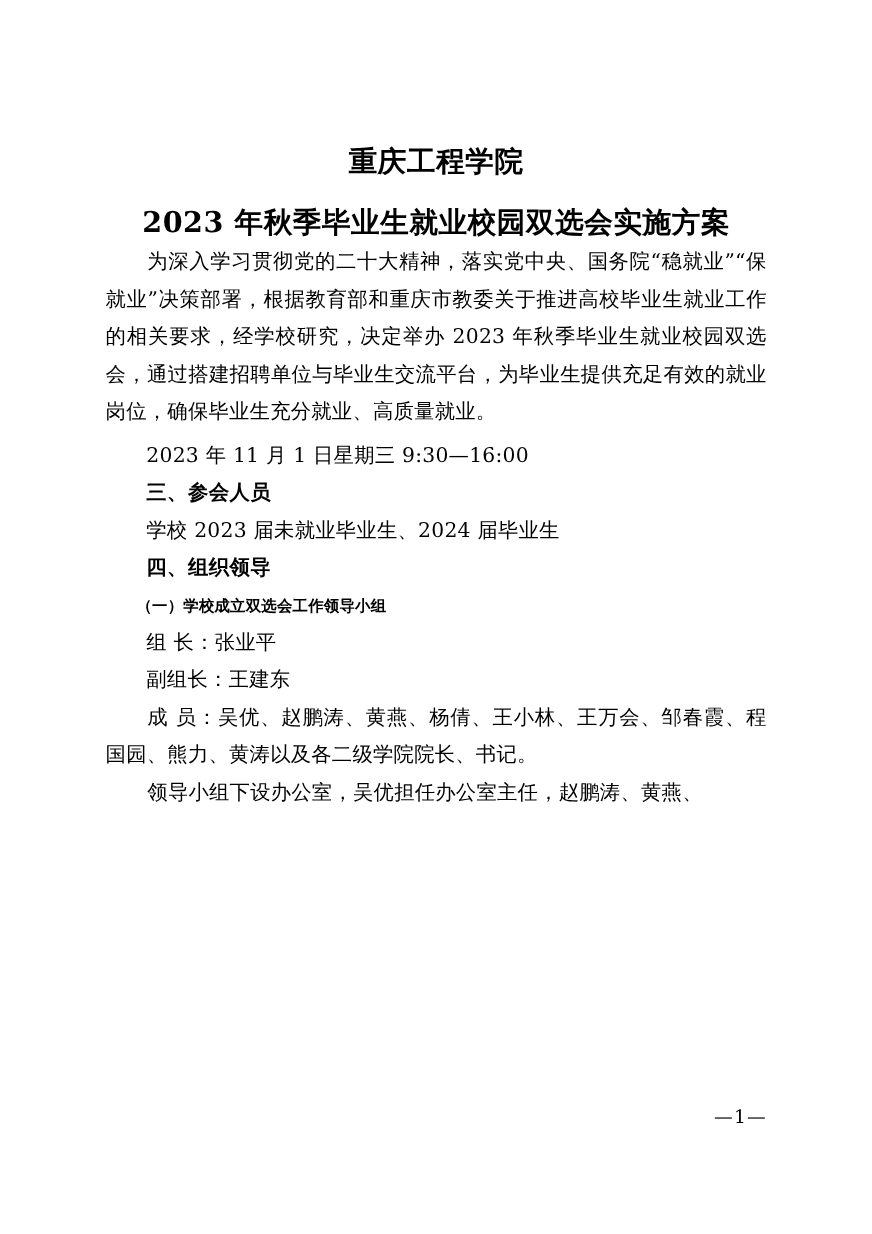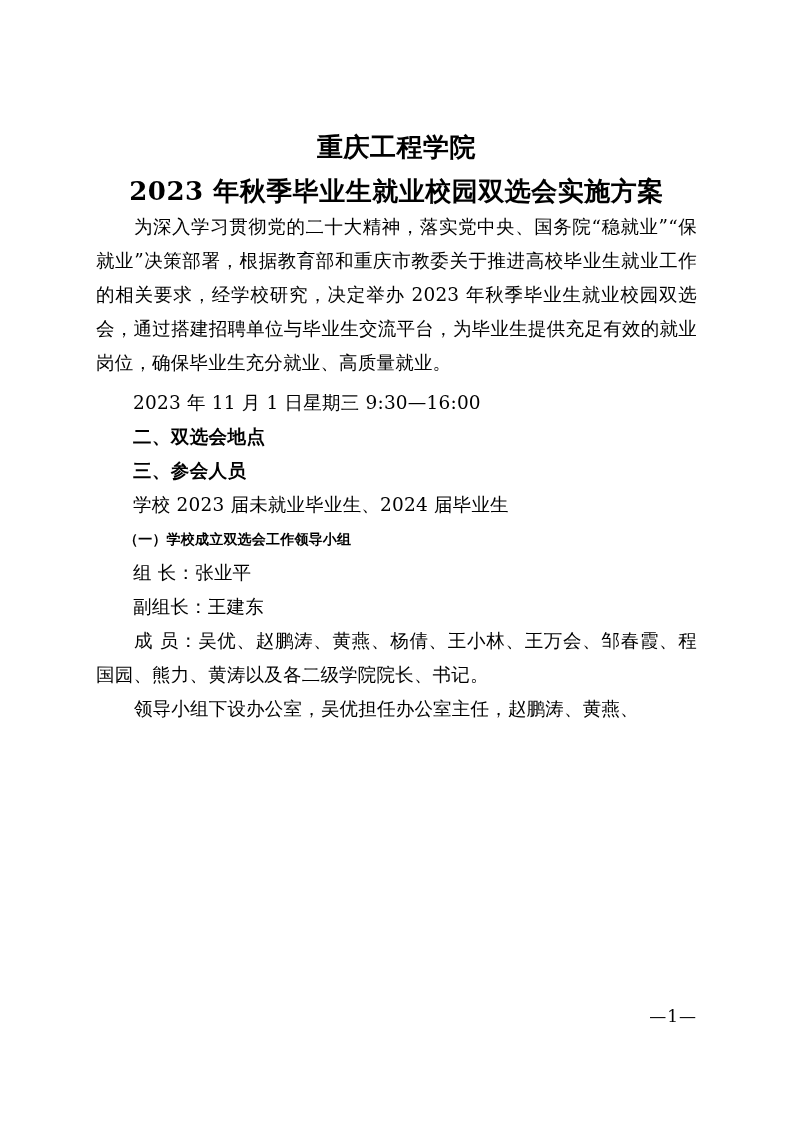--- a/index.html
+++ b/index.html
@@ -27,21 +27,21 @@
     font-weight: bold;
     font-size: 26px;
     line-height: 38px;
     letter-spacing: 0.5px;
     margin: 0;
   }
   .title-line-1 {
     padding-top: 128px;
   }
   .title-line-2 {
-    margin-top: 6px;
+    margin-top: 18px;
   }
   .body-block {
   }
   p.para {
     margin: 0;
     font-size: 18.5px;
     line-height: 34px;
     text-align: justify;
     text-justify: inter-ideograph;
     letter-spacing: 0.2px;
@@ -91,25 +91,25 @@
   <h1 class="doc-title title-line-2">2023 年秋季毕业生就业校园双选会实施方案</h1>
 
   <div class="body-block">
 
     <p class="para indent">为深入学习贯彻党的二十大精神，落实党中央、国务院“稳就业”“保就业”决策部署，根据教育部和重庆市教委关于推进高校毕业生就业工作的相关要求，经学校研究，决定举办 2023 年秋季毕业生就业校园双选会，通过搭建招聘单位与毕业生交流平台，为毕业生提供充足有效的就业岗位，确保毕业生充分就业、高质量就业。</p>
 
     <div class="spacer-sm"></div>
 
     <p class="plain-line">2023 年 11 月 1 日星期三 9:30—16:00</p>
 
-    <h2 class="heading">二、双选会地点</h2>
 
     <h2 class="heading">三、参会人员</h2>
     <p class="plain-line">学校 2023 届未就业毕业生、2024 届毕业生</p>
 
+    <h2 class="heading">四、组织领导</h2>
     <h3 class="heading-serif-bold">（一）学校成立双选会工作领导小组</h3>
     <p class="plain-line">组    长：张业平</p>
     <p class="plain-line">副组长：王建东</p>
     <p class="para indent">成    员：吴优、赵鹏涛、黄燕、杨倩、王小林、王万会、邹春霞、程国园、熊力、黄涛以及各二级学院院长、书记。</p>
     <p class="para indent">领导小组下设办公室，吴优担任办公室主任，赵鹏涛、黄燕、</p>
 
   </div>
 
   <div class="footer-page">—1—</div>
 

